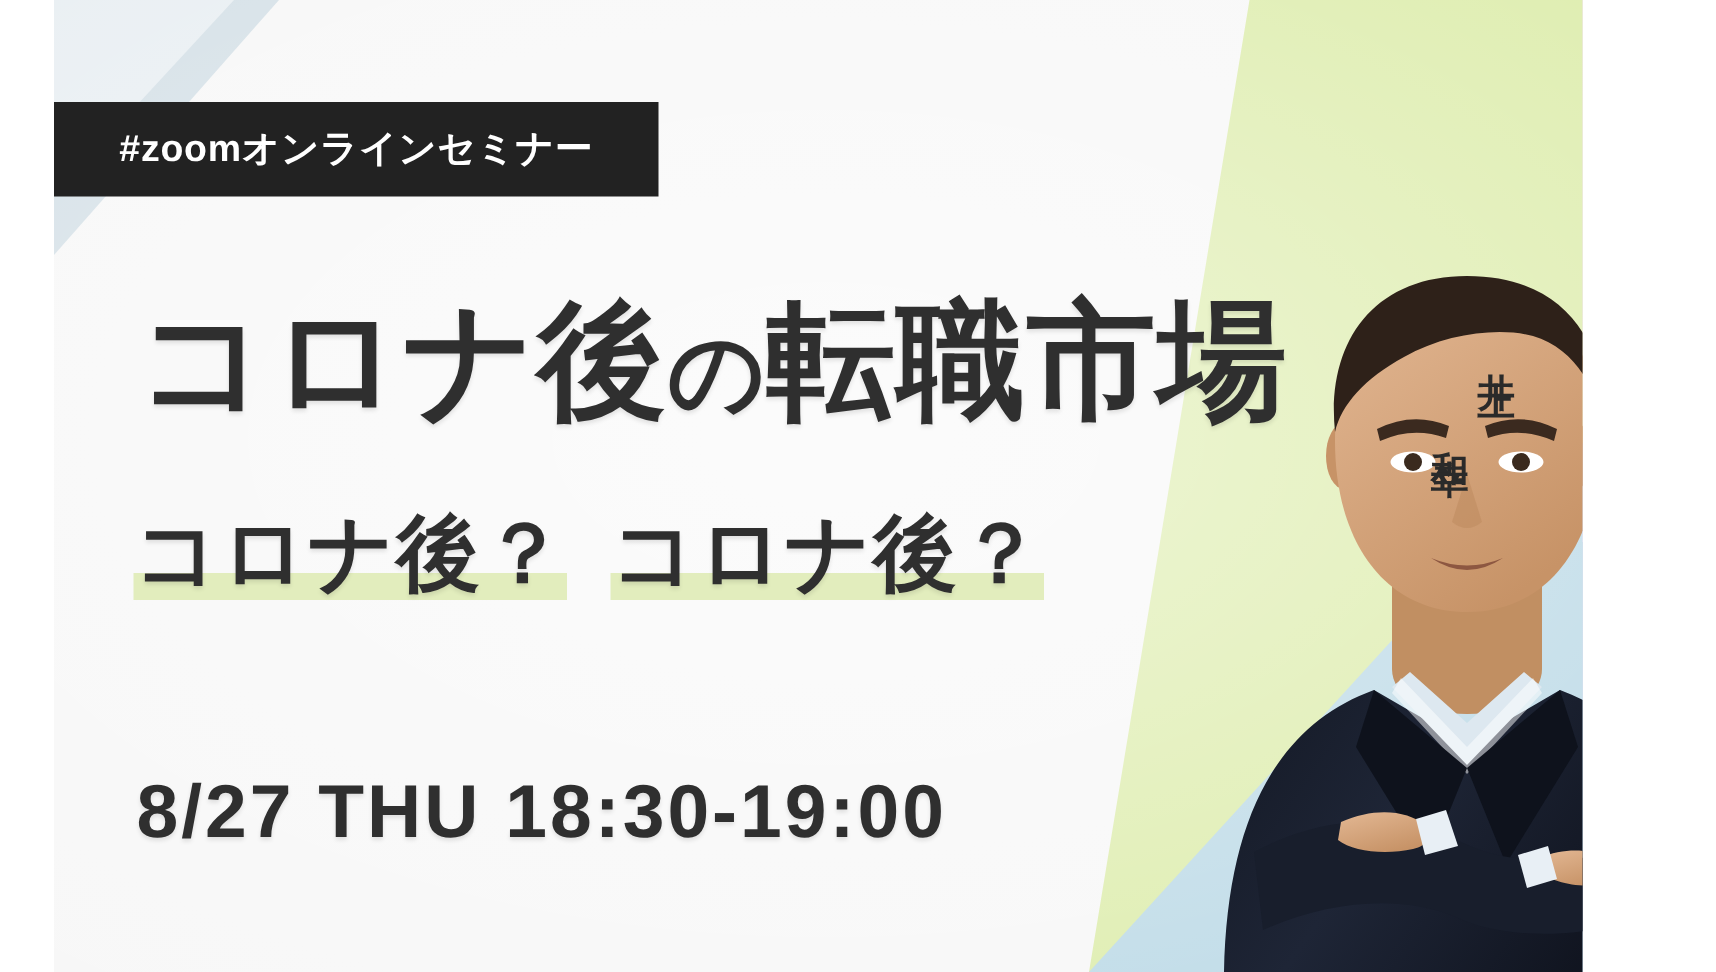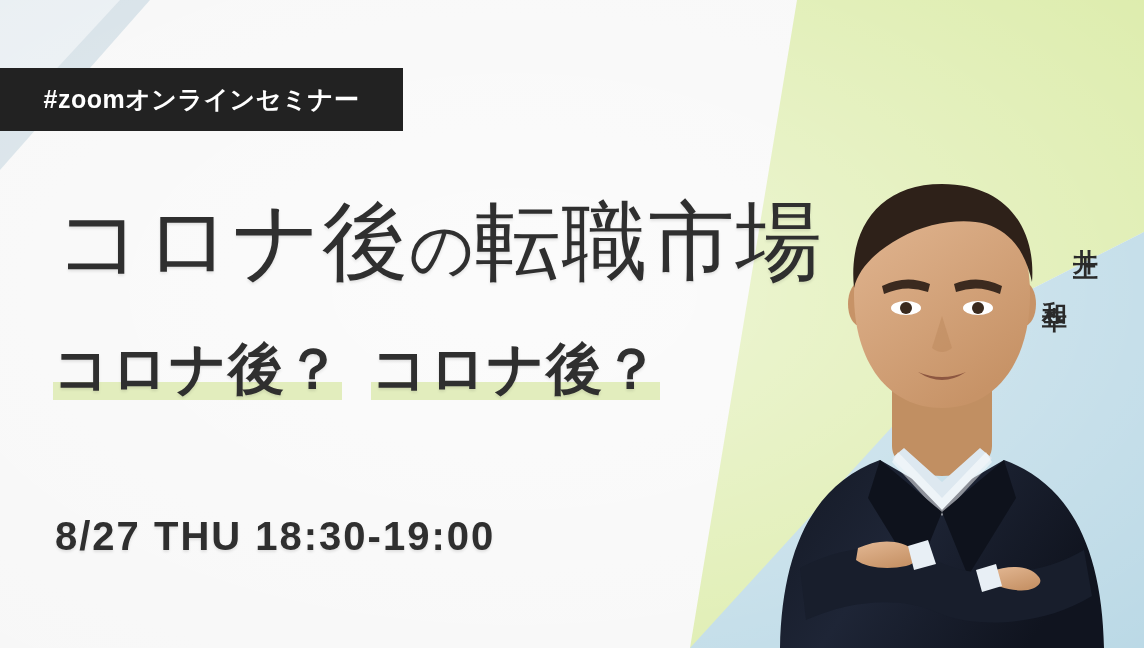--- a/index.html
+++ b/index.html
@@ -1,25 +1,26 @@
 <!DOCTYPE html>
 <html><head>
 <meta charset="utf-8">
 <style>
   * { margin:0; padding:0; box-sizing:border-box; }
   html,body { background:#ffffff; }
   body { font-family:"Liberation Sans","DejaVu Sans",sans-serif; }
 
   .banner{
     position:relative;
-    width:1144px;
+    width:1019px;
     height:648px;
     overflow:hidden;
     background:#f0abfc;
     user-select:none;
+    margin-left:36px;
   }
 
   
   .bg-layer{ position:absolute; inset:0; }
   .bg-svg{ display:block; width:1144px; height:648px; }
 
   
   .badge{
     position:absolute;
     left:0; top:68px;
@@ -39,21 +40,21 @@
     line-height:1;
   }
 
   
   .headline{
     position:absolute;
     left:55px; top:198px;
     z-index:6;
     color:#2f2f2f;
     font-size:86px;
-    font-weight:400;
+    font-weight:700;
     line-height:1;
     letter-spacing:1px;
     white-space:nowrap;
     text-shadow:0 2px 3px rgba(0,0,0,0.10);
   }
   .headline .small-no{
     font-size:64px;
     letter-spacing:0px;
   }
 
@@ -85,21 +86,21 @@
     z-index:-1;
   }
   .sub-gap{ display:inline-block; width:29px; }
 
   
   .date{
     position:absolute;
     left:55px; top:516px;
     z-index:6;
     color:#2f2f2f;
-    font-size:40px;
+    font-size:50px;
     font-weight:700;
     letter-spacing:2px;
     line-height:1;
     white-space:nowrap;
     text-shadow:0 2px 3px rgba(0,0,0,0.10);
   }
 
   
   .speaker{
     position:absolute;

